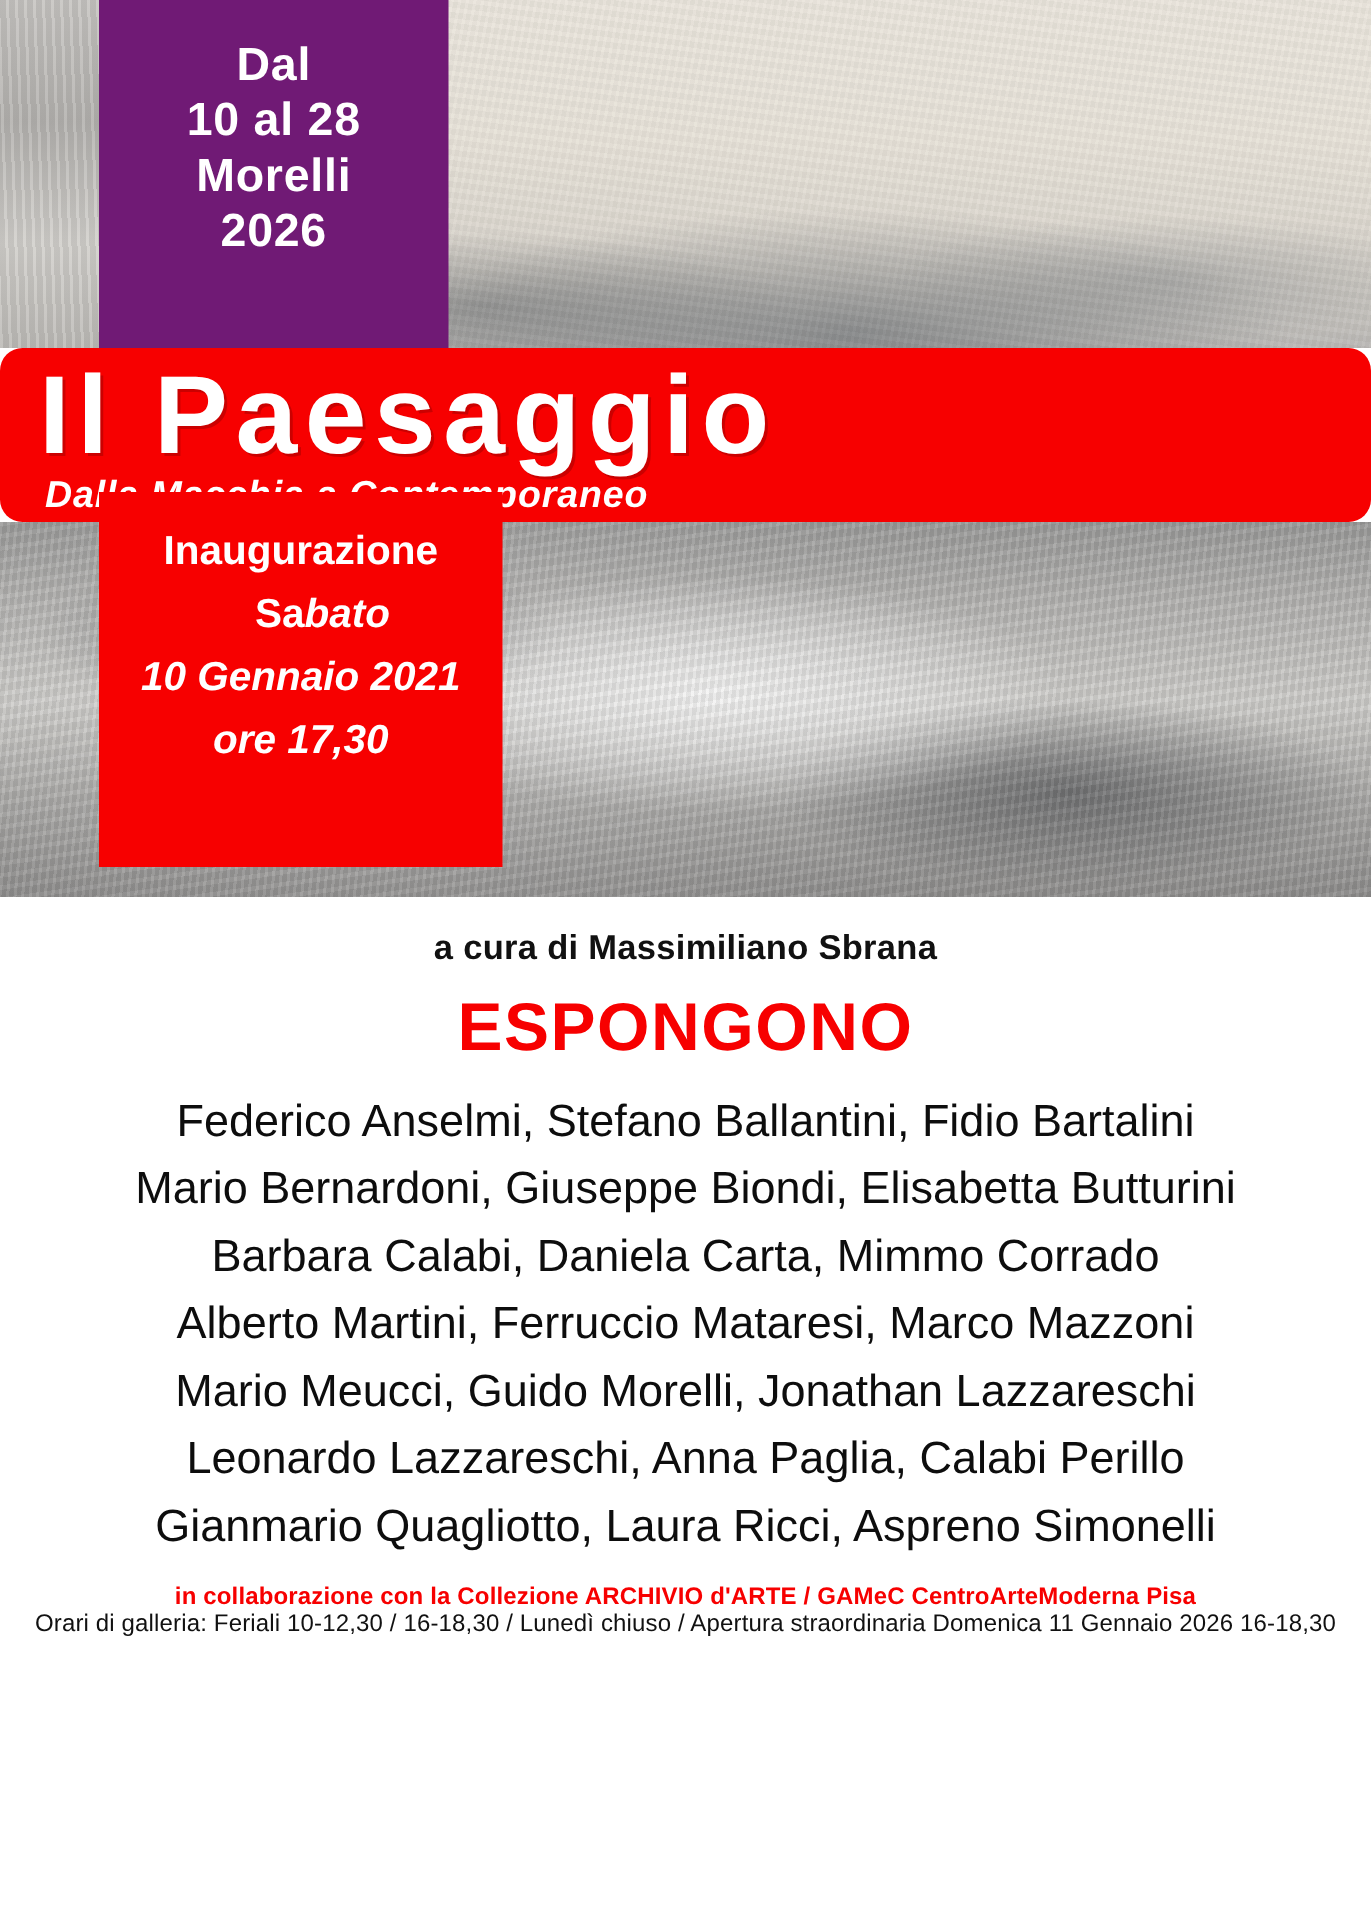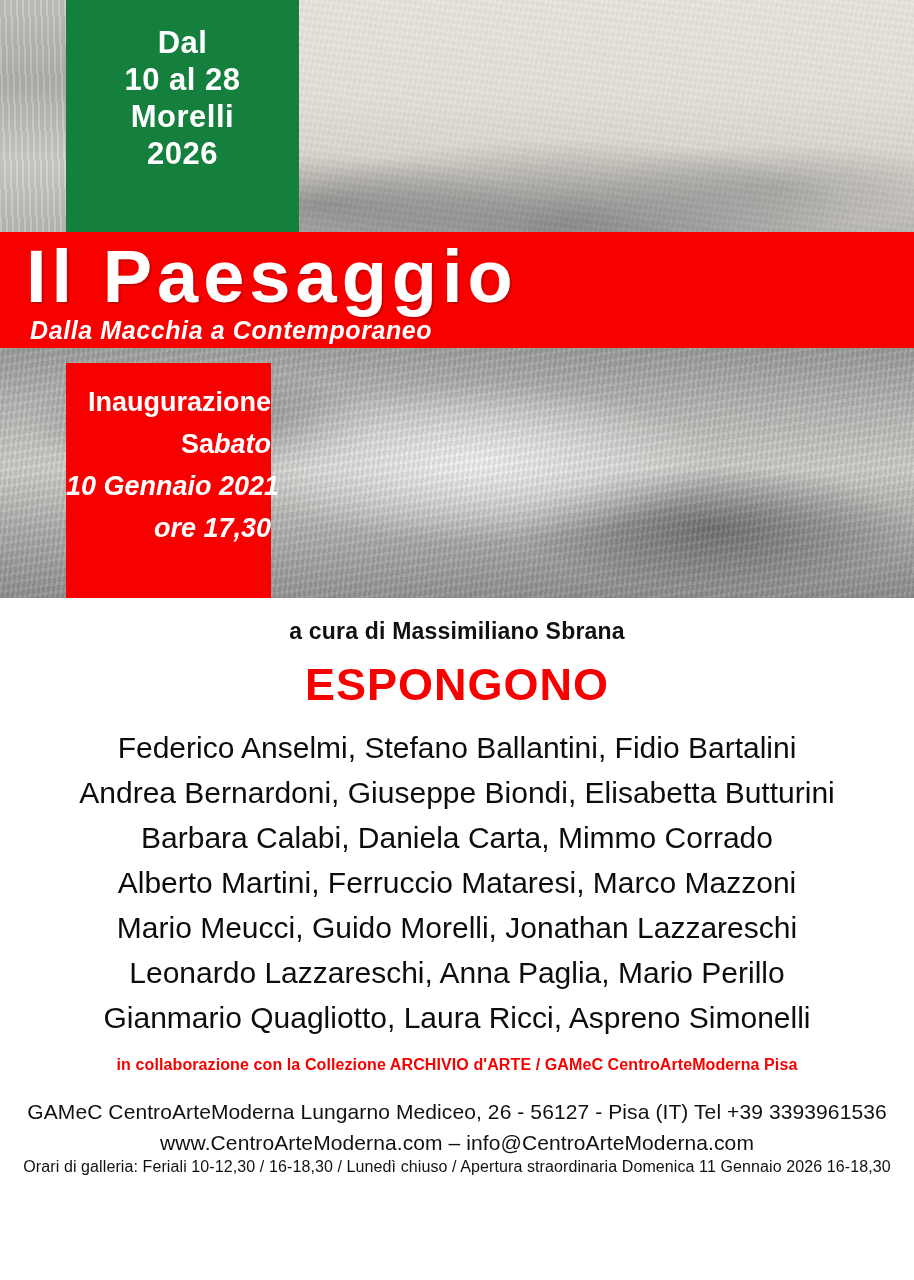--- a/index.html
+++ b/index.html
@@ -86,21 +86,21 @@
     position: absolute; inset: 0;
     background: repeating-linear-gradient(88deg, rgba(255,255,255,0.10) 0 2px, rgba(60,60,60,0.09) 2px 6px);
   }
 
   
   .date-block {
     position: absolute;
     left: 66px; top: 0;
     width: 233px;
     height: 232px;
-    background: #15803d;
+    background: #701a75;
     color: #ffffff;
     display: flex;
     flex-direction: column;
     align-items: center;
     justify-content: flex-start;
     padding-top: 24px;
     box-sizing: border-box;
   }
   .date-block .line {
     font-size: 31px;
@@ -112,20 +112,21 @@
   }
 
   
   .title-band {
     position: absolute;
     left: 0; top: 232px;
     width: 914px;
     height: 116px;
     background: #f70000;
     color: #ffffff;
+    border-radius: 15px;
   }
   .title-main {
     position: absolute;
     left: 26px;
     top: 2px;
     font-size: 74px;
     font-weight: bold;
     letter-spacing: 5px;
     line-height: 86px;
     white-space: nowrap;
@@ -138,28 +139,28 @@
     font-size: 25px;
     font-weight: bold;
     font-style: italic;
     letter-spacing: 0.6px;
     white-space: nowrap;
   }
 
   
   .opening-block {
     position: absolute;
-    left: 66px; top: 363px;
-    width: 205px;
+    left: 66px; top: 328px;
+    width: 269px;
     height: 250px;
     background: #f70000;
     color: #ffffff;
     box-sizing: border-box;
     padding-top: 18px;
-    text-align: right;
+    text-align: center;
   }
   .opening-block .ln {
     font-size: 27px;
     font-weight: bold;
     line-height: 42px;
     white-space: nowrap;
   }
   .opening-block .ln.it { font-style: italic; }
   .opening-block .mix .a { font-style: normal; margin-left: 29px; }
   .opening-block .mix .b { font-style: italic; }
@@ -246,31 +247,27 @@
     <div class="ln it">10 Gennaio 2021</div>
     <div class="ln it">ore 17,30</div>
   </div>
 
   <div class="lower">
     <div class="curator">a cura di Massimiliano Sbrana</div>
     <div class="espongono">ESPONGONO</div>
 
     <div class="artists">
       <div class="row">Federico Anselmi, Stefano Ballantini, Fidio Bartalini</div>
-      <div class="row">Andrea Bernardoni, Giuseppe Biondi, Elisabetta Butturini</div>
+      <div class="row">Mario Bernardoni, Giuseppe Biondi, Elisabetta Butturini</div>
       <div class="row">Barbara Calabi, Daniela Carta, Mimmo Corrado</div>
       <div class="row">Alberto Martini, Ferruccio Mataresi, Marco Mazzoni</div>
       <div class="row">Mario Meucci, Guido Morelli, Jonathan Lazzareschi</div>
-      <div class="row">Leonardo Lazzareschi, Anna Paglia, Mario Perillo</div>
+      <div class="row">Leonardo Lazzareschi, Anna Paglia, Calabi Perillo</div>
       <div class="row">Gianmario Quagliotto, Laura Ricci, Aspreno Simonelli</div>
     </div>
 
     <div class="collab">in collaborazione con la Collezione ARCHIVIO d'ARTE / GAMeC CentroArteModerna Pisa</div>
 
-    <div class="venue">
-      <div>GAMeC CentroArteModerna  Lungarno Mediceo, 26 - 56127 - Pisa (IT) Tel +39 3393961536</div>
-      <div>www.CentroArteModerna.com – info@CentroArteModerna.com</div>
-    </div>
 
     <div class="hours">Orari di galleria:  Feriali  10-12,30 / 16-18,30  /  Lunedì chiuso / Apertura straordinaria Domenica 11 Gennaio 2026  16-18,30</div>
   </div>
 
 </div>
 
 </body></html>

